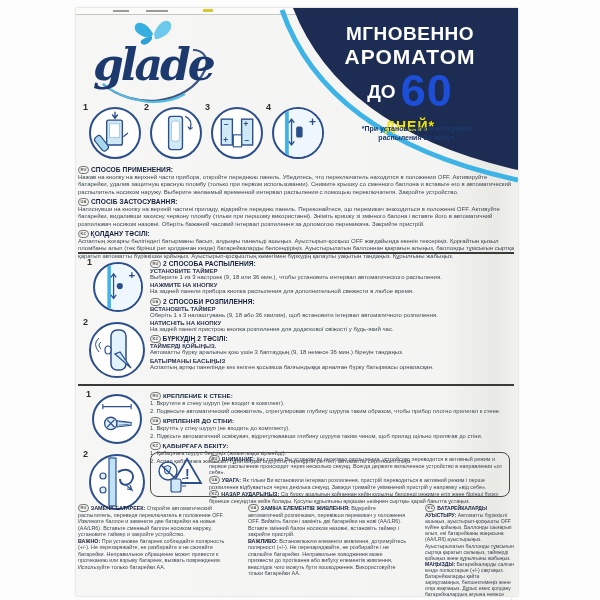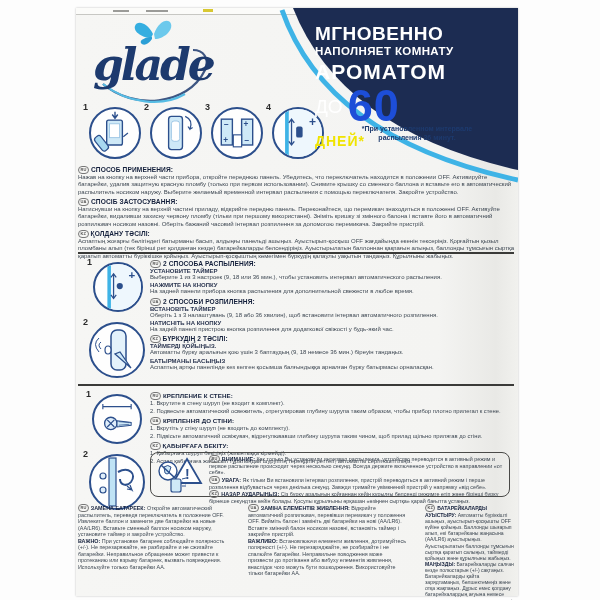--- a/index.html
+++ b/index.html
@@ -9,26 +9,26 @@
   .card { position:absolute; left:76px; top:8px; width:442px; height:588px;
           background:linear-gradient(90deg,#f6f6f4 0%,#f4f4f2 82%,#e9e9e6 95%,#f1f1ee 100%);
           box-shadow:0 0 2px rgba(0,0,0,.25); }
   .topstrip { position:absolute; left:76px; top:8px; width:442px; height:7px;
           background:#fbfbf9; border-bottom:1px solid #c7c7c3; }
   .mark { position:absolute; background:#9b9b98; }
   .mark.yellow { background:#d8c832; }
 
   svg { display:block; }
 
-  .promo { position:absolute; right:95px; top:24px; width:190px; text-align:left; color:#fff; line-height:1; }
+  .promo { position:absolute; right:95px; top:24px; width:190px; text-align:center; color:#fff; line-height:1; }
   .promo .l1 { font-size:19px; font-weight:bold; letter-spacing:.5px; }
   .promo .l2 { font-size:11.5px; font-weight:bold; margin-top:3px; letter-spacing:.4px; }
   .promo .l3 { font-size:21px; font-weight:bold; margin-top:3px; letter-spacing:1px; }
   .promo .row60 { margin-top:1px; white-space:nowrap; }
-  .promo .do { font-size:19px; font-weight:normal; vertical-align:8px; margin-right:5px; }
+  .promo .do { font-size:19px; font-weight:bold; vertical-align:8px; margin-right:5px; }
   .promo .n60 { font-size:45px; font-weight:bold; color:#1d4ed8; letter-spacing:1px; }
   .promo .l5 { font-size:14px; font-weight:bold; color:#f0e400; margin-top:6px; letter-spacing:1px; }
   .footnote { position:absolute; left:352px; top:124px; width:130px; text-align:center;
           color:#1d3a6e; font-size:7px; font-weight:bold; line-height:1.3; }
 
   .stepwrap { position:absolute; }
   .stepnum { position:absolute; left:-6px; top:-5px; font-size:9px; font-weight:bold; color:#2b2b2b; }
   .stepcircle { width:52px; height:52px; border:2px solid #2c4f8c; border-radius:50%; background:#fefefe; overflow:hidden; }
 
   .txt { position:absolute; color:#3d4752; }
@@ -242,21 +242,20 @@
     <p><span class="badge">UA</span><span class="b">ЗАМІНА ЕЛЕМЕНТІВ ЖИВЛЕННЯ:</span> <span>Відкрийте автоматичний розпилювач, перевівши перемикач у положення OFF. Вийміть балон і замініть дві батарейки на нові (AA/LR6). Вставте змінний балон носиком назовні, встановіть таймер і закрийте пристрій.</span></p>
     <p><span class="b">ВАЖЛИВО:</span> <span>Встановлюючи елементи живлення, дотримуйтесь полярності (+/-). Не перезаряджайте, не розбирайте і не спалюйте батарейки. Неправильне поводження може призвести до протікання або вибуху елементів живлення, внаслідок чого можуть бути пошкодження. Використовуйте тільки батарейки АА.</span></p>
   </div>
   <div class="col" style="left:425px;width:89px;font-size:5.1px;">
     <p><span class="badge">KZ</span><span class="b">БАТАРЕЙКАЛАРДЫ АУЫСТЫРУ:</span> <span>Автоматты бүріккішті ашыңыз, ауыстырып-қосқышты OFF күйіне қойыңыз. Баллонды шығарып алып, екі батарейканы жаңасына (AA/LR6) ауыстырыңыз. Ауыстырылатын баллонды тұмсығын сыртқа қаратып салыңыз, таймерді қойыңыз және құрылғыны жабыңыз.</span></p>
     <p><span class="b">МАҢЫЗДЫ:</span> <span>Батарейкаларды салған кезде полюстарын (+/-) сақтаңыз. Батарейкаларды қайта зарядтамаңыз, бөлшектемеңіз және отқа жақпаңыз. Дұрыс емес қолдану батарейкалардың ағуына немесе жарылуына, зақымдануға алып келуі мүмкін. Тек АА батарейкаларын қолданыңыз.</span></p>
   </div>
 
   <div class="promo">
     <div class="l1">МГНОВЕННО</div>
-    <div class="l2">НАПОЛНЯЕТ КОМНАТУ</div>
     <div class="l3">АРОМАТОМ</div>
     <div class="row60">
       <span class="do">ДО</span><span class="n60">60</span>
     </div>
     <div class="l5">ДНЕЙ*</div>
   </div>
   <div class="footnote">
     <div>*При установленном интервале</div>
     <div>распыления 36 минут.</div>
   </div>

